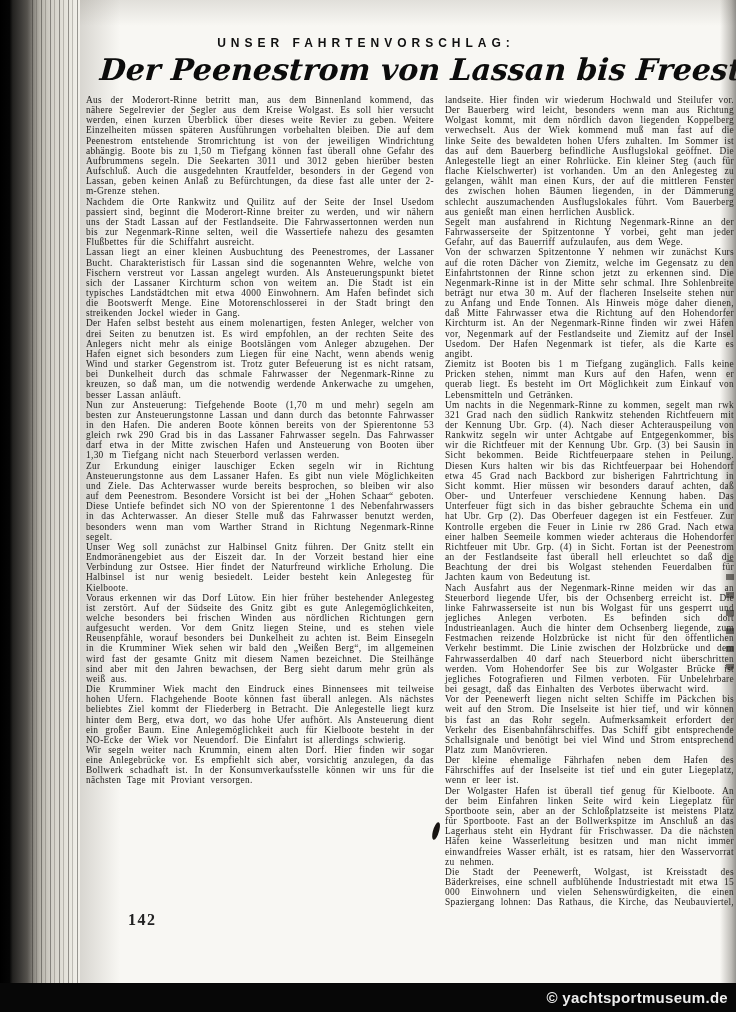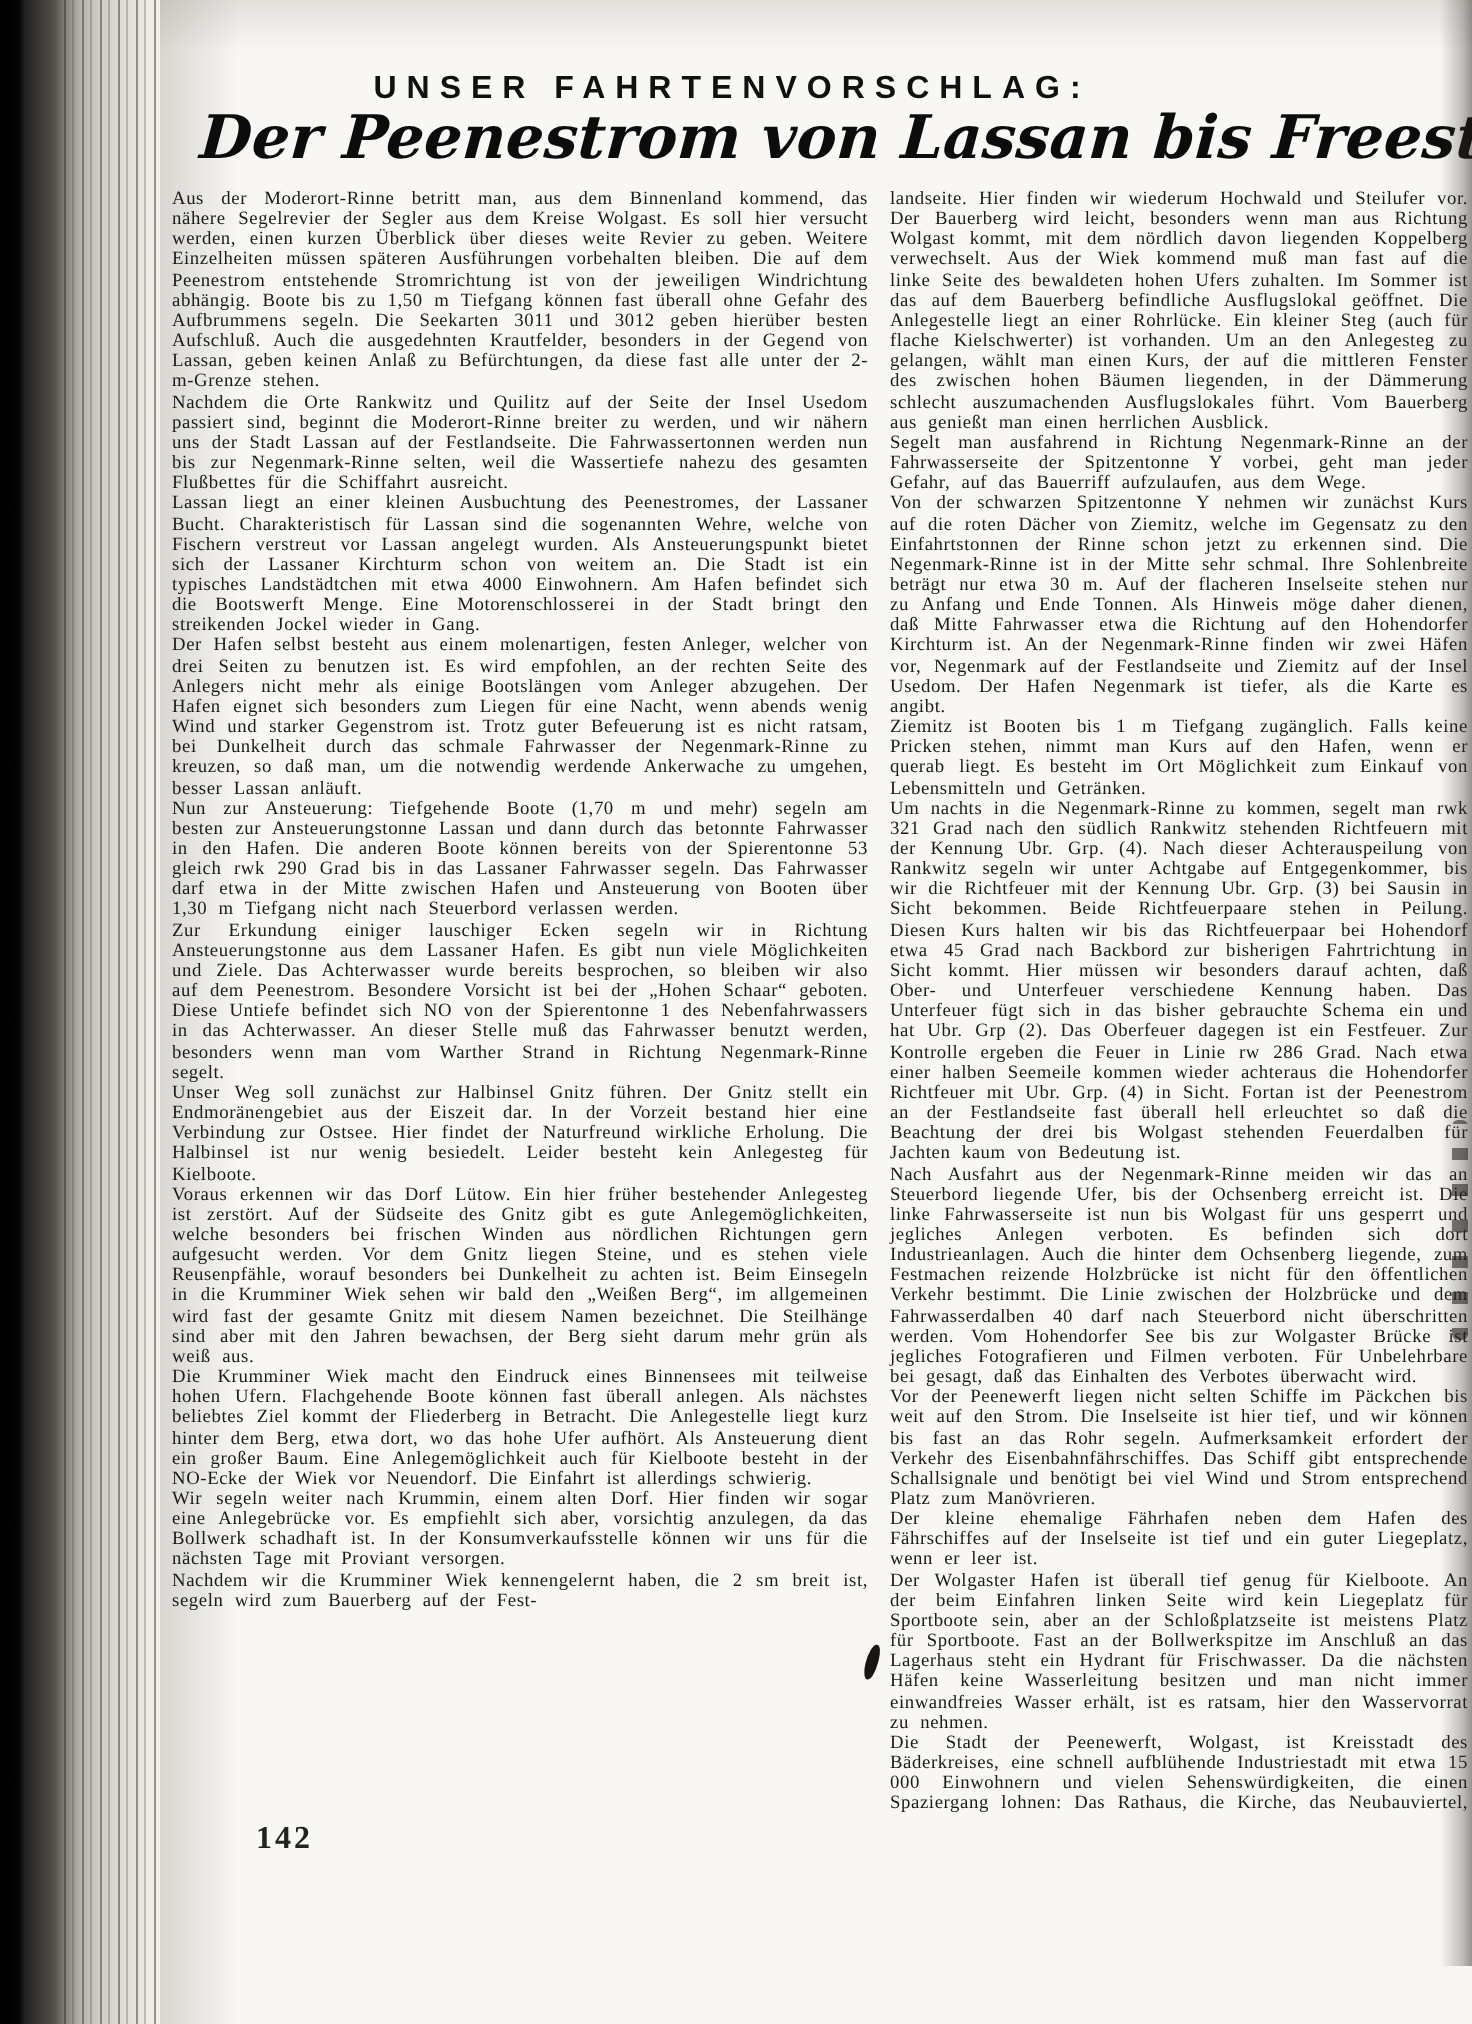--- a/index.html
+++ b/index.html
@@ -9,21 +9,21 @@
   .spine{position:absolute;left:0;top:0;width:80px;height:1012px;
     background:linear-gradient(90deg,#000 0%,#050505 12%,#232220 16%,#3d3b38 26%,#55524d 34%,#8a8780 42%,#b5b2a9 50%,#cfccc4 62%,#e4e2da 82%,#f3f1eb 100%);}
   .spine-edges{position:absolute;left:32px;top:0;width:48px;height:1012px;
     background:repeating-linear-gradient(90deg,rgba(40,38,34,.45) 0 1px,rgba(255,255,255,0) 1px 4px,rgba(70,66,60,.28) 4px 5px,rgba(255,255,255,0) 5px 9px);}
   .page-fade{position:absolute;left:80px;top:0;width:40px;height:1012px;
     background:linear-gradient(90deg,rgba(120,115,105,.25),rgba(120,115,105,0));}
 
   
   .page{position:absolute;left:86px;top:0;width:648px;height:983px;}
   .kicker{position:absolute;top:36px;left:0;width:560px;text-align:center;
-    font-family:"Liberation Sans",sans-serif;font-weight:bold;font-size:16px;letter-spacing:5px;color:#111;}
+    font-family:"Liberation Sans",sans-serif;font-weight:bold;font-size:12px;letter-spacing:5px;color:#111;}
   .title{position:absolute;top:52px;left:14px;width:630px;margin:0;text-align:center;
     font-family:"DejaVu Serif",serif;font-style:italic;font-weight:bold;font-size:30px;color:#0c0c0c;
     transform:skewX(-4deg);white-space:nowrap;}
   .columns{position:absolute;top:95px;left:0;width:648px;height:812px;overflow:hidden;display:flex;}
   .col{color:#1b1a18;font-size:9.4px;line-height:10.15px;text-align:justify;letter-spacing:.3px;word-spacing:3px;}
   .col-left{width:348px;margin-right:11px;font-family:Liberation Serif, serif;}
   .col-right{width:289px;}
   .para{margin:0;}
   .pagenum{position:absolute;top:911px;left:42px;font-size:16px;letter-spacing:1.5px;font-weight:bold;color:#222;} 
   .ink-mark-blob{position:absolute;left:433px;top:822px;width:6px;height:18px;background:#181512;border-radius:60% 40% 55% 45%;transform:rotate(14deg);}
@@ -62,21 +62,20 @@
           <p class="para">Aus der Moderort-Rinne betritt man, aus dem Binnenland kommend, das nähere Segelrevier der Segler aus dem Kreise Wolgast. Es soll hier versucht werden, einen kurzen Überblick über dieses weite Revier zu geben. Weitere Einzelheiten müssen späteren Ausführungen vorbehalten bleiben. Die auf dem Peenestrom entstehende Stromrichtung ist von der jeweiligen Windrichtung abhängig. Boote bis zu 1,50 m Tiefgang können fast überall ohne Gefahr des Aufbrummens segeln. Die Seekarten 3011 und 3012 geben hierüber besten Aufschluß. Auch die ausgedehnten Krautfelder, besonders in der Gegend von Lassan, geben keinen Anlaß zu Befürchtungen, da diese fast alle unter der 2-m-Grenze stehen.</p>
           <p class="para">Nachdem die Orte Rankwitz und Quilitz auf der Seite der Insel Usedom passiert sind, beginnt die Moderort-Rinne breiter zu werden, und wir nähern uns der Stadt Lassan auf der Festlandseite. Die Fahrwassertonnen werden nun bis zur Negenmark-Rinne selten, weil die Wassertiefe nahezu des gesamten Flußbettes für die Schiffahrt ausreicht.</p>
           <p class="para">Lassan liegt an einer kleinen Ausbuchtung des Peenestromes, der Lassaner Bucht. Charakteristisch für Lassan sind die sogenannten Wehre, welche von Fischern verstreut vor Lassan angelegt wurden. Als Ansteuerungspunkt bietet sich der Lassaner Kirchturm schon von weitem an. Die Stadt ist ein typisches Landstädtchen mit etwa 4000 Einwohnern. Am Hafen befindet sich die Bootswerft Menge. Eine Motorenschlosserei in der Stadt bringt den streikenden Jockel wieder in Gang.</p>
           <p class="para">Der Hafen selbst besteht aus einem molenartigen, festen Anleger, welcher von drei Seiten zu benutzen ist. Es wird empfohlen, an der rechten Seite des Anlegers nicht mehr als einige Bootslängen vom Anleger abzugehen. Der Hafen eignet sich besonders zum Liegen für eine Nacht, wenn abends wenig Wind und starker Gegenstrom ist. Trotz guter Befeuerung ist es nicht ratsam, bei Dunkelheit durch das schmale Fahrwasser der Negenmark-Rinne zu kreuzen, so daß man, um die notwendig werdende Ankerwache zu umgehen, besser Lassan anläuft.</p>
           <p class="para">Nun zur Ansteuerung: Tiefgehende Boote (1,70 m und mehr) segeln am besten zur Ansteuerungstonne Lassan und dann durch das betonnte Fahrwasser in den Hafen. Die anderen Boote können bereits von der Spierentonne 53 gleich rwk 290 Grad bis in das Lassaner Fahrwasser segeln. Das Fahrwasser darf etwa in der Mitte zwischen Hafen und Ansteuerung von Booten über 1,30 m Tiefgang nicht nach Steuerbord verlassen werden.</p>
           <p class="para">Zur Erkundung einiger lauschiger Ecken segeln wir in Richtung Ansteuerungstonne aus dem Lassaner Hafen. Es gibt nun viele Möglichkeiten und Ziele. Das Achterwasser wurde bereits besprochen, so bleiben wir also auf dem Peenestrom. Besondere Vorsicht ist bei der „Hohen Schaar“ geboten. Diese Untiefe befindet sich NO von der Spierentonne 1 des Nebenfahrwassers in das Achterwasser. An dieser Stelle muß das Fahrwasser benutzt werden, besonders wenn man vom Warther Strand in Richtung Negenmark-Rinne segelt.</p>
           <p class="para">Unser Weg soll zunächst zur Halbinsel Gnitz führen. Der Gnitz stellt ein Endmoränengebiet aus der Eiszeit dar. In der Vorzeit bestand hier eine Verbindung zur Ostsee. Hier findet der Naturfreund wirkliche Erholung. Die Halbinsel ist nur wenig besiedelt. Leider besteht kein Anlegesteg für Kielboote.</p>
           <p class="para">Voraus erkennen wir das Dorf Lütow. Ein hier früher bestehender Anlegesteg ist zerstört. Auf der Südseite des Gnitz gibt es gute Anlegemöglichkeiten, welche besonders bei frischen Winden aus nördlichen Richtungen gern aufgesucht werden. Vor dem Gnitz liegen Steine, und es stehen viele Reusenpfähle, worauf besonders bei Dunkelheit zu achten ist. Beim Einsegeln in die Krumminer Wiek sehen wir bald den „Weißen Berg“, im allgemeinen wird fast der gesamte Gnitz mit diesem Namen bezeichnet. Die Steilhänge sind aber mit den Jahren bewachsen, der Berg sieht darum mehr grün als weiß aus.</p>
           <p class="para">Die Krumminer Wiek macht den Eindruck eines Binnensees mit teilweise hohen Ufern. Flachgehende Boote können fast überall anlegen. Als nächstes beliebtes Ziel kommt der Fliederberg in Betracht. Die Anlegestelle liegt kurz hinter dem Berg, etwa dort, wo das hohe Ufer aufhört. Als Ansteuerung dient ein großer Baum. Eine Anlegemöglichkeit auch für Kielboote besteht in der NO-Ecke der Wiek vor Neuendorf. Die Einfahrt ist allerdings schwierig.</p>
           <p class="para">Wir segeln weiter nach Krummin, einem alten Dorf. Hier finden wir sogar eine Anlegebrücke vor. Es empfiehlt sich aber, vorsichtig anzulegen, da das Bollwerk schadhaft ist. In der Konsumverkaufsstelle können wir uns für die nächsten Tage mit Proviant versorgen.</p>
-          <p class="para">Nachdem wir die Krumminer Wiek kennengelernt haben, die 2 sm breit ist, segeln wird zum Bauerberg auf der Fest-</p>
         </div>
       <div class="col col-right">
           <p class="para">landseite. Hier finden wir wiederum Hochwald und Steilufer vor. Der Bauerberg wird leicht, besonders wenn man aus Richtung Wolgast kommt, mit dem nördlich davon liegenden Koppelberg verwechselt. Aus der Wiek kommend muß man fast auf die linke Seite des bewaldeten hohen Ufers zuhalten. Im Sommer ist das auf dem Bauerberg befindliche Ausflugslokal geöffnet. Die Anlegestelle liegt an einer Rohrlücke. Ein kleiner Steg (auch für flache Kielschwerter) ist vorhanden. Um an den Anlegesteg zu gelangen, wählt man einen Kurs, der auf die mittleren Fenster des zwischen hohen Bäumen liegenden, in der Dämmerung schlecht auszumachenden Ausflugslokales führt. Vom Bauerberg aus genießt man einen herrlichen Ausblick.</p>
           <p class="para">Segelt man ausfahrend in Richtung Negenmark-Rinne an der Fahrwasserseite der Spitzentonne Y vorbei, geht man jeder Gefahr, auf das Bauerriff aufzulaufen, aus dem Wege.</p>
           <p class="para">Von der schwarzen Spitzentonne Y nehmen wir zunächst Kurs auf die roten Dächer von Ziemitz, welche im Gegensatz zu den Einfahrtstonnen der Rinne schon jetzt zu erkennen sind. Die Negenmark-Rinne ist in der Mitte sehr schmal. Ihre Sohlenbreite beträgt nur etwa 30 m. Auf der flacheren Inselseite stehen nur zu Anfang und Ende Tonnen. Als Hinweis möge daher dienen, daß Mitte Fahrwasser etwa die Richtung auf den Hohendorfer Kirchturm ist. An der Negenmark-Rinne finden wir zwei Häfen vor, Negenmark auf der Festlandseite und Ziemitz auf der Insel Usedom. Der Hafen Negenmark ist tiefer, als die Karte es angibt.</p>
           <p class="para">Ziemitz ist Booten bis 1 m Tiefgang zugänglich. Falls keine Pricken stehen, nimmt man Kurs auf den Hafen, wenn er querab liegt. Es besteht im Ort Möglichkeit zum Einkauf von Lebensmitteln und Getränken.</p>
           <p class="para">Um nachts in die Negenmark-Rinne zu kommen, segelt man rwk 321 Grad nach den südlich Rankwitz stehenden Richtfeuern mit der Kennung Ubr. Grp. (4). Nach dieser Achterauspeilung von Rankwitz segeln wir unter Achtgabe auf Entgegenkommer, bis wir die Richtfeuer mit der Kennung Ubr. Grp. (3) bei Sausin in Sicht bekommen. Beide Richtfeuerpaare stehen in Peilung. Diesen Kurs halten wir bis das Richtfeuerpaar bei Hohendorf etwa 45 Grad nach Backbord zur bisherigen Fahrtrichtung in Sicht kommt. Hier müssen wir besonders darauf achten, daß Ober- und Unterfeuer verschiedene Kennung haben. Das Unterfeuer fügt sich in das bisher gebrauchte Schema ein und hat Ubr. Grp (2). Das Oberfeuer dagegen ist ein Festfeuer. Zur Kontrolle ergeben die Feuer in Linie rw 286 Grad. Nach etwa einer halben Seemeile kommen wieder achteraus die Hohendorfer Richtfeuer mit Ubr. Grp. (4) in Sicht. Fortan ist der Peenestrom an der Festlandseite fast überall hell erleuchtet so daß die Beachtung der drei bis Wolgast stehenden Feuerdalben für Jachten kaum von Bedeutung ist.</p>
           <p class="para">Nach Ausfahrt aus der Negenmark-Rinne meiden wir das an Steuerbord liegende Ufer, bis der Ochsenberg erreicht ist. Die linke Fahrwasserseite ist nun bis Wolgast für uns gesperrt und jegliches Anlegen verboten. Es befinden sich dort Industrieanlagen. Auch die hinter dem Ochsenberg liegende, zum Festmachen reizende Holzbrücke ist nicht für den öffentlichen Verkehr bestimmt. Die Linie zwischen der Holzbrücke und dem Fahrwasserdalben 40 darf nach Steuerbord nicht überschritten werden. Vom Hohendorfer See bis zur Wolgaster Brücke ist jegliches Fotografieren und Filmen verboten. Für Unbelehrbare bei gesagt, daß das Einhalten des Verbotes überwacht wird.</p>
           <p class="para">Vor der Peenewerft liegen nicht selten Schiffe im Päckchen bis weit auf den Strom. Die Inselseite ist hier tief, und wir können bis fast an das Rohr segeln. Aufmerksamkeit erfordert der Verkehr des Eisenbahnfährschiffes. Das Schiff gibt entsprechende Schallsignale und benötigt bei viel Wind und Strom entsprechend Platz zum Manövrieren.</p>
           <p class="para">Der kleine ehemalige Fährhafen neben dem Hafen des Fährschiffes auf der Inselseite ist tief und ein guter Liegeplatz, wenn er leer ist.</p>
@@ -85,14 +84,17 @@
         </div>
     </div>
 
     <div class="pagenum">142</div>
   </div>
 
   <div class="ink-mark-blob"></div>
   <div class="edge-marks"></div>
   <div class="edge-shadow-right"></div>
 
+  <div class="watermark-bar">
+    <span>© yachtsportmuseum.de</span>
+  </div>
 
 </div>
 
 </body></html>

